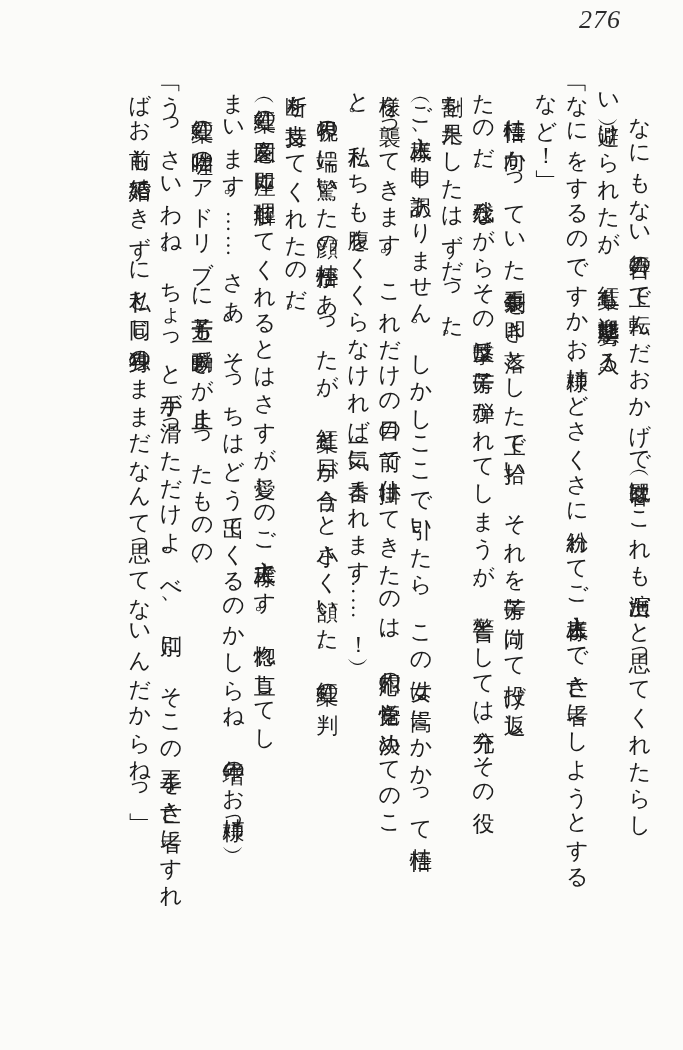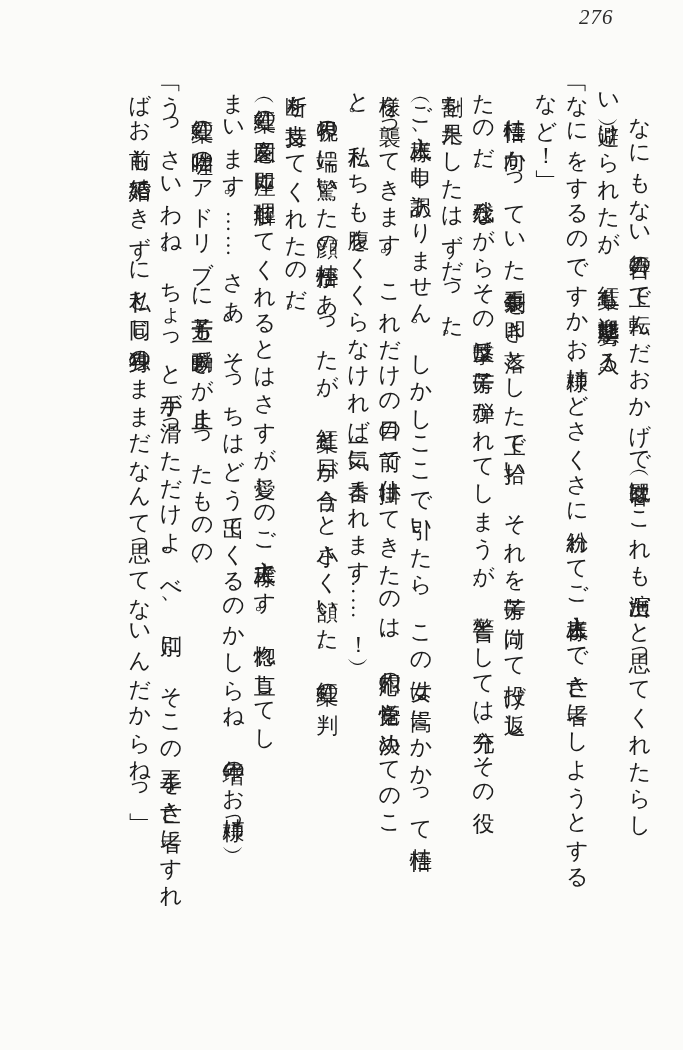--- a/index.html
+++ b/index.html
@@ -16,21 +16,21 @@
   }
   .book-page {
     position: absolute;
     inset: 0;
     background: #fbfbf9;
   }
   .page-number {
     position: absolute;
     top: 5px;
     left: 579px;
-    font-size: 21px;
+    font-size: 26px;
     font-style: italic;
     letter-spacing: 1px;
     color: #2b2b2b;
     font-family: "Liberation Serif", "DejaVu Serif", serif;
   }
   .text-block {
     position: absolute;
     top: 78px;
     right: 24px;
     height: 940px;

